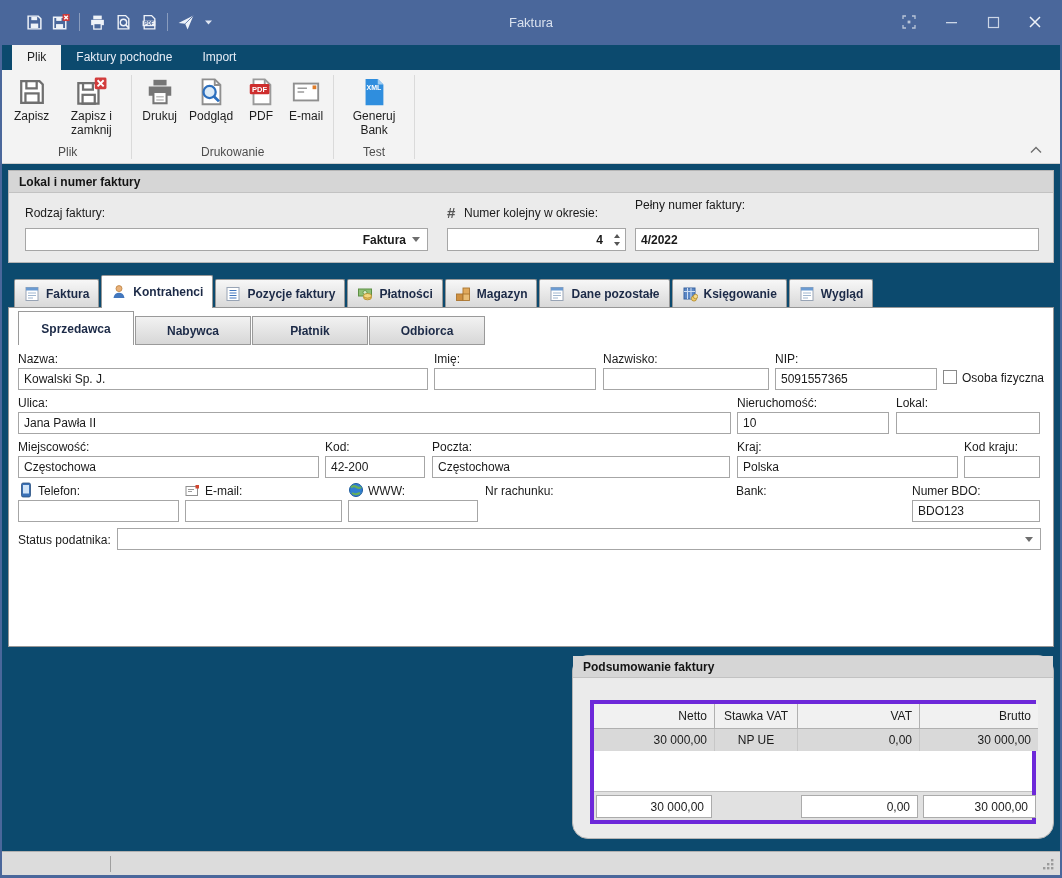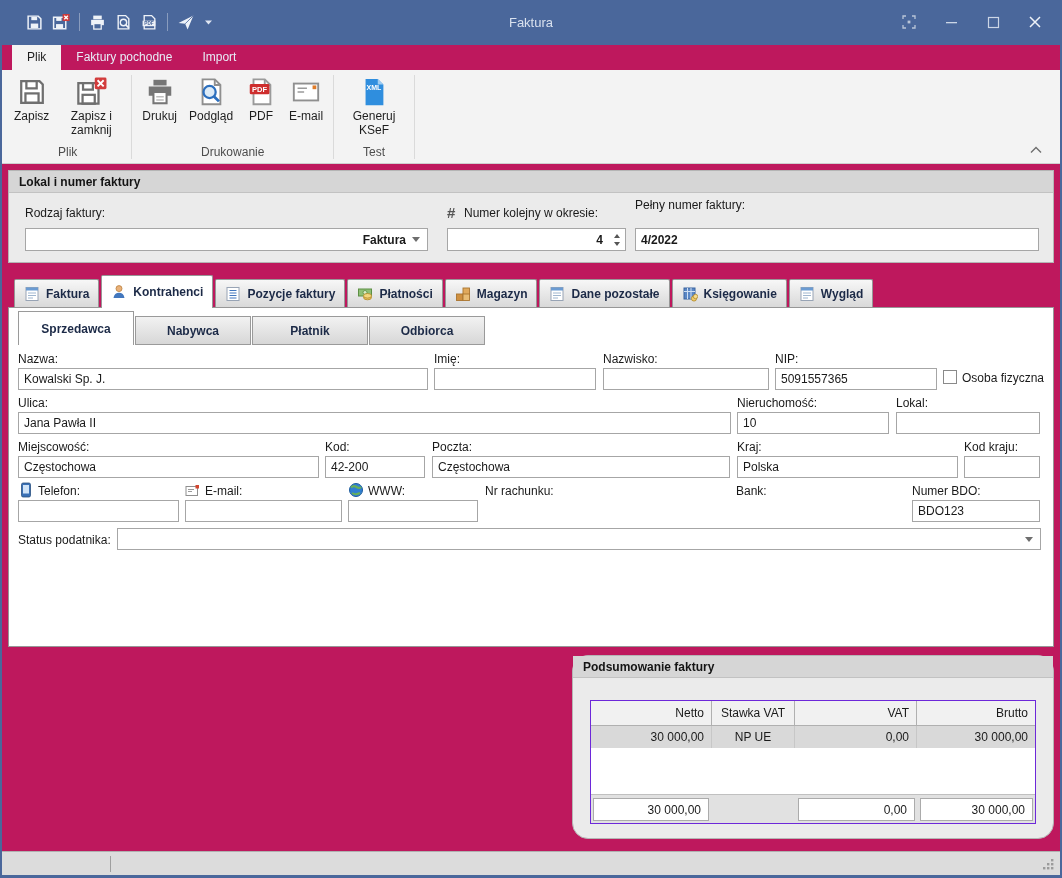--- a/index.html
+++ b/index.html
@@ -1,17 +1,17 @@
 <!DOCTYPE html>
 <html><head>
 <meta charset="utf-8">
 <style>
   * { margin:0; padding:0; box-sizing:border-box; }
   body { font-family:"Liberation Sans","DejaVu Sans",sans-serif; font-size:12px; color:#1a1a1a; background:#fff; }
-  .screen { position:relative; width:1062px; height:878px; background:#be185d; overflow:hidden; }
+  .screen { position:relative; width:1062px; height:878px; background:#0c4a6e; overflow:hidden; }
 
   
   .frame { position:absolute; inset:0; box-shadow:inset 0 0 0 2px #4a679b; pointer-events:none; z-index:60; }
   .frame-bottom { position:absolute; left:0; bottom:0; width:100%; height:3px; background:#4a679b; z-index:61; }
 
   
   .titlebar { position:absolute; left:0; top:0; width:100%; height:45px; background:#4a679b; }
   .qat { position:absolute; left:26px; top:13px; display:flex; align-items:center; gap:9px; }
   .qat-sep { width:1px; height:18px; background:rgba(255,255,255,.35); }
   .qat-btn { display:flex; align-items:center; }
@@ -58,21 +58,21 @@
 
   
   .sub-tabs { position:absolute; left:9px; top:3px; display:flex; align-items:flex-end; height:34px; z-index:2; }
   .stab { width:116px; height:29px; display:flex; align-items:center; justify-content:center; background:linear-gradient(#f2f2f2,#d7d7d7); border:1px solid #9a9a9a; font-weight:bold; font-size:12px; color:#1c2a47; margin-right:1px; }
   .stab.active { height:34px; background:#fff; border-bottom:none; }
 
   .checkbox { position:absolute; width:14px; height:14px; border:1px solid #8a8a8a; background:#fff; }
   .field-icon { position:absolute; width:16px; height:16px; }
 
   
-  .sum-table { position:absolute; left:17px; top:22px; width:446px; height:124px; border:1px solid #6d28d9; background:#fff; display:flex; flex-direction:column; }
+  .sum-table { position:absolute; left:17px; top:22px; width:446px; height:124px; border:4px solid #6d28d9; background:#fff; display:flex; flex-direction:column; }
   .sum-row { display:grid; grid-template-columns:121px 83px 122px 118px; }
   .sum-hcell { background:#f1f1f1; border-right:1px solid #b0b0b0; border-bottom:1px solid #b0b0b0; line-height:24px; height:25px; padding:0 7px; font-size:12px; }
   .sum-dcell { background:#d9d9d9; border-right:1px solid #c7c7c7; line-height:22px; height:22px; padding:0 7px; font-size:12px; }
   .al-r { text-align:right; } .al-c { text-align:center; }
   .sum-fill { flex:1; background:#fff; }
   .sum-totals { position:relative; height:29px; background:#e1e1e1; border-top:1px solid #c0c0c0; }
   .total-box { position:absolute; top:3px; height:23px; border:1px solid #ababab; background:#fff; display:flex; align-items:center; justify-content:flex-end; padding-right:7px; font-size:12px; }
 
   
   .statusbar { position:absolute; left:2px; right:2px; top:851px; height:24px; background:#dcdcdc; border-top:1px solid #b0b0b0; }
@@ -236,21 +236,21 @@
     </div>
     <div class="rsep"></div>
     <div class="rgroup">
       <div class="rgroup-btns">
         <div class="rbtn">
           <svg width="30" height="30" viewBox="0 0 32 32">
               <path d="M7 2h13l6 6v22H7z" fill="#2f8ede"></path>
               <path d="M20 2v6h6z" fill="#9fcdf2"></path>
               <text x="16" y="14" font-size="7.5" fill="#fff" font-weight="bold" text-anchor="middle" font-family="Liberation Sans, sans-serif">XML</text>
             </svg>
-          <span class="rbtn-label">Generuj KSeF</span>
+          <span class="rbtn-label">Generuj Bank</span>
         </div>
       </div>
       <div class="rgroup-label">Test</div>
     </div>
     <div class="rsep"></div>
     <div class="ribbon-collapse">
       <svg width="12" height="8" viewBox="0 0 12 8">
           <path d="M1 6.5L6 1.5l5 5" stroke="#6e6e6e" fill="none" stroke-width="1.4"></path>
         </svg>
     </div>

